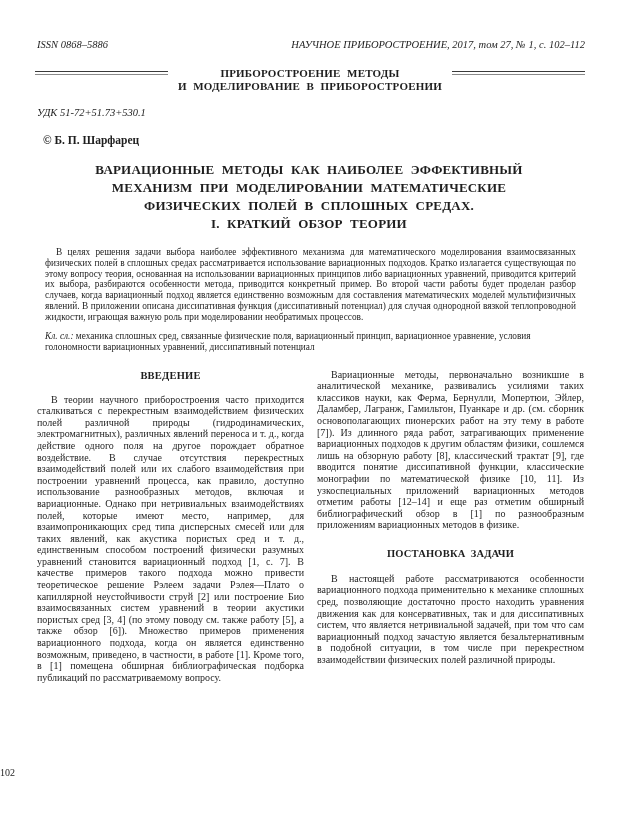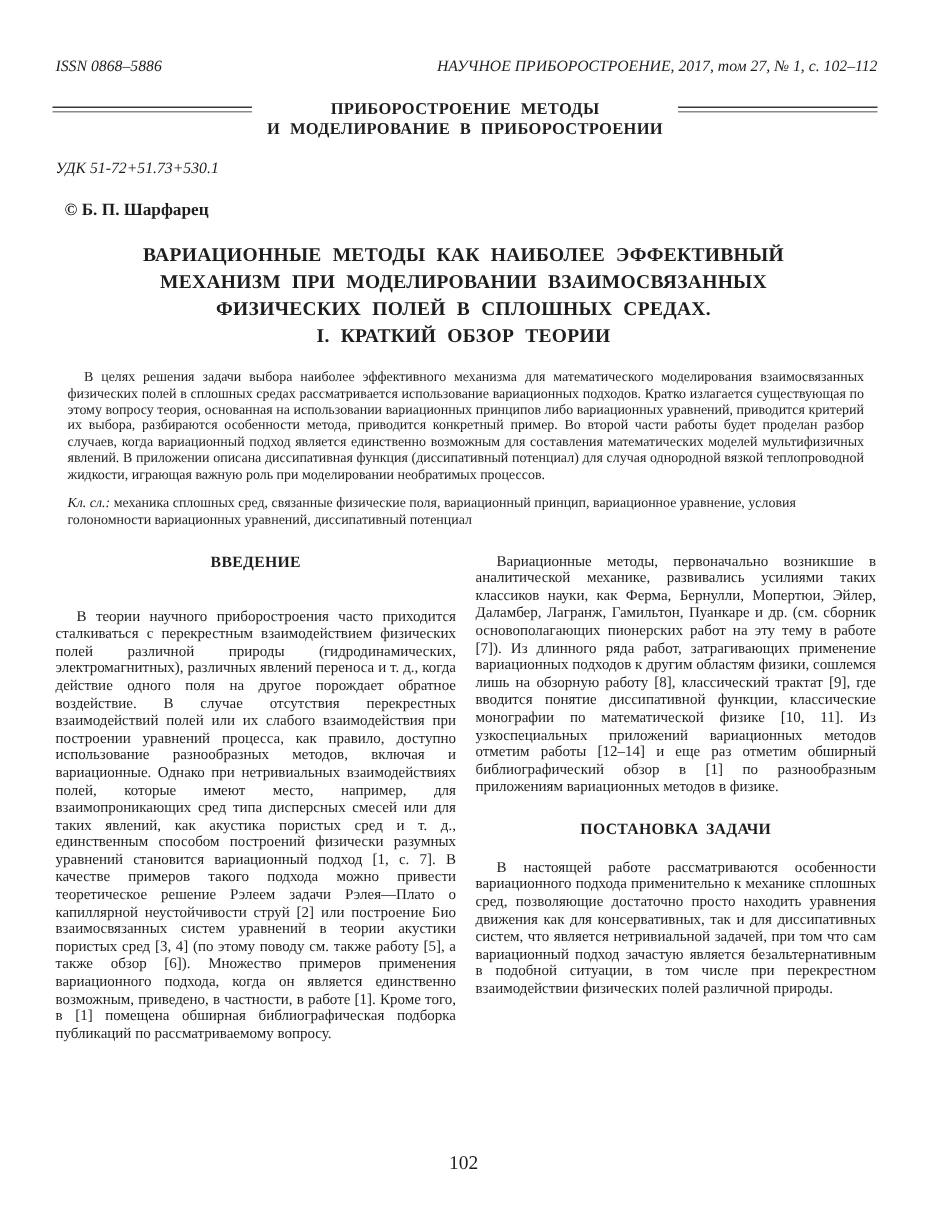--- a/index.html
+++ b/index.html
@@ -106,31 +106,30 @@
     hyphens: auto;
   }
   .col-heading {
     text-align: center;
     font-weight: bold;
     font-size: 10.5px;
     line-height: 13px;
     word-spacing: 0.22em;
     letter-spacing: 0.2px;
   }
-  .col-heading.first { margin-bottom: 24px; }
+  .col-heading.first { margin-bottom: 12px; }
   .col-heading.mid { margin-top: 16px; margin-bottom: 13px; }
   .col p { text-indent: 14px; }
 
   .page-number {
     position: absolute;
     top: 767px;
     left: 0;
     right: 0;
-    text-align: center;
-    font-size: 13px;
+    font-size: 10px;
   }
 </style>
 </head>
 <body>
 
 <div class="page">
 
   <div class="top-row">
     <span>ISSN 0868–5886</span>
     <span>НАУЧНОЕ ПРИБОРОСТРОЕНИЕ, 2017, том 27, № 1, с. 102–112</span>
@@ -144,21 +143,21 @@
     </div>
     <div class="rule"></div>
   </div>
 
   <div class="udc">УДК 51-72+51.73+530.1</div>
 
   <div class="author">© Б. П. Шарфарец</div>
 
   <div class="title">
     <div>ВАРИАЦИОННЫЕ МЕТОДЫ КАК НАИБОЛЕЕ ЭФФЕКТИВНЫЙ</div>
-    <div>МЕХАНИЗМ ПРИ МОДЕЛИРОВАНИИ ВЗАИМОСВЯЗАННЫХ</div>
+    <div>МЕХАНИЗМ ПРИ МОДЕЛИРОВАНИИ МАТЕМАТИЧЕСКИЕ</div>
     <div>ФИЗИЧЕСКИХ ПОЛЕЙ В СПЛОШНЫХ СРЕДАХ.</div>
     <div>I. КРАТКИЙ ОБЗОР ТЕОРИИ</div>
   </div>
 
   <p class="abstract">В целях решения задачи выбора наиболее эффективного механизма для математического моделирования взаимосвязанных физических полей в сплошных средах рассматривается использование вариационных подходов. Кратко излагается существующая по этому вопросу теория, основанная на использовании вариационных принципов либо вариационных уравнений, приводится критерий их выбора, разбираются особенности метода, приводится конкретный пример. Во второй части работы будет проделан разбор случаев, когда вариационный подход является единственно возможным для составления математических моделей мультифизичных явлений. В приложении описана диссипативная функция (диссипативный потенциал) для случая однородной вязкой теплопроводной жидкости, играющая важную роль при моделировании необратимых процессов.</p>
 
   <p class="keywords"><span class="kw-label">Кл. сл.:</span><span> механика сплошных сред, связанные физические поля, вариационный принцип, вариационное уравнение, условия голономности вариационных уравнений, диссипативный потенциал</span></p>
 
   <div class="columns">
     <div class="col">

